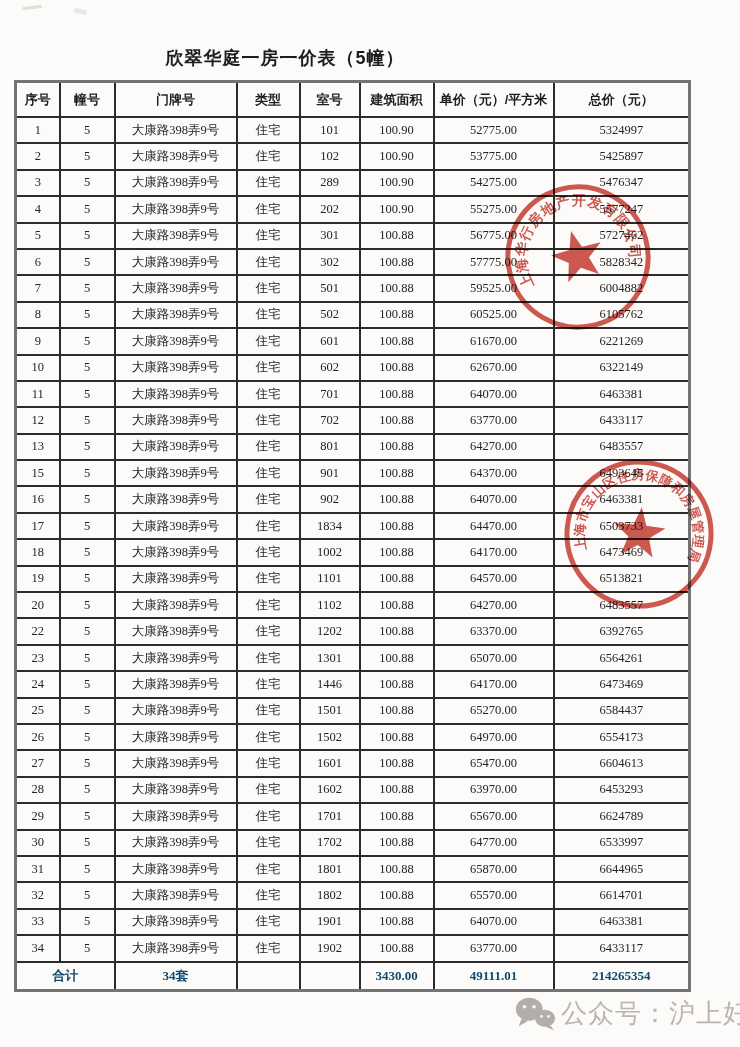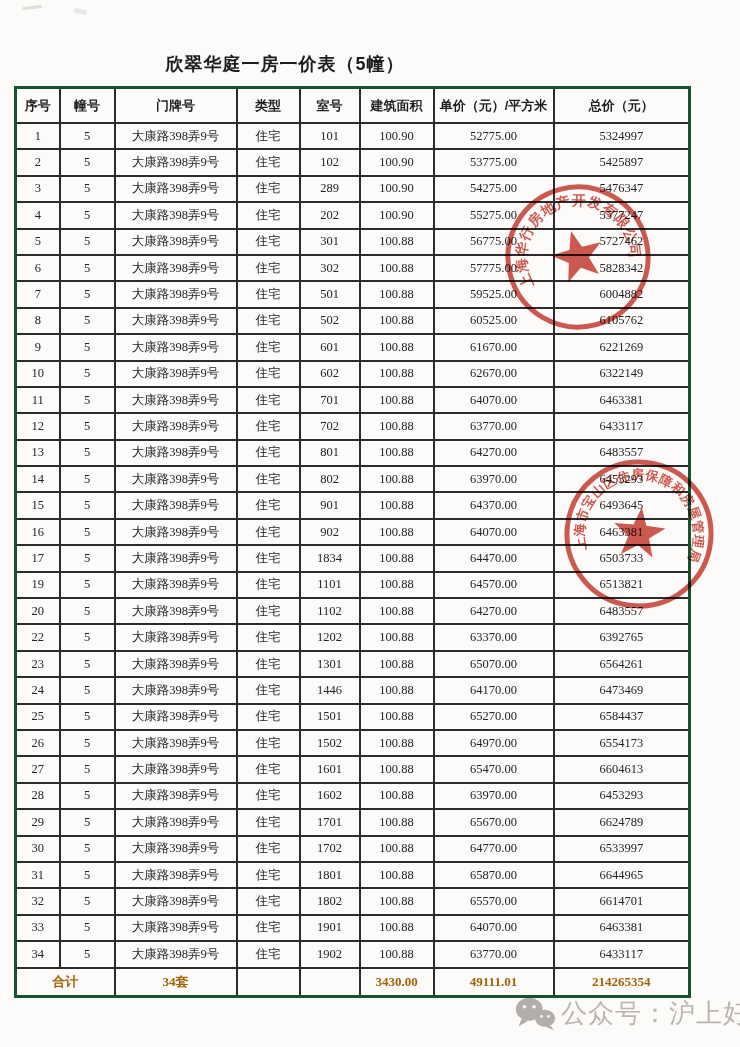--- a/index.html
+++ b/index.html
@@ -3,34 +3,34 @@
 <meta charset="utf-8">
 <style>
   html,body{margin:0;padding:0;}
   body{width:740px;height:1047px;overflow:hidden;background:#e9e7e4;}
   .page{position:relative;width:740px;height:1047px;background:#fcfbf9;
         font-family:"Liberation Sans","DejaVu Sans",sans-serif;color:#242424;}
   .scan-artifact{position:absolute;background:#c9c7c3;opacity:.55;border-radius:2px;}
   .art1{left:22px;top:6px;width:20px;height:3px;transform:rotate(-6deg);}
   .art2{left:74px;top:9px;width:13px;height:5px;transform:rotate(14deg);opacity:.35;}
 
-  .doc{position:absolute;left:14px;top:52px;width:542px;}
+  .doc{position:absolute;left:14px;top:46px;width:542px;}
   .doc-title{text-align:center;font-size:18px;font-weight:700;letter-spacing:1px;
              color:#1c1c1c;margin:0 0 10px 0;line-height:24px;}
 
   table.price{border-collapse:collapse;table-layout:fixed;width:674px;
-              border:3px solid #14532d;}
+              border:3px solid #737373;}
   .price th,.price td{border:2px solid #2b2b2b;text-align:center;vertical-align:middle;
               overflow:hidden;white-space:nowrap;padding:0 1px;}
   .price thead th{height:33px;font-size:13px;font-weight:700;
               font-family:"Liberation Sans","DejaVu Sans",sans-serif;color:#1e1e1e;}
   .price tbody td{height:24.4px;font-size:12.5px;
               font-family:"Liberation Serif","DejaVu Serif",serif;color:#242424;}
   .price tfoot td{height:26px;font-size:13px;font-weight:700;
-              font-family:"Liberation Serif","DejaVu Serif",serif;color:#a16207;}
+              font-family:"Liberation Serif","DejaVu Serif",serif;color:#0c4a6e;}
   .c1{width:44px;}.c2{width:55px;}.c3{width:122px;}.c4{width:63px;}
   .c5{width:60px;}.c6{width:74px;}.c7{width:120px;}.c8{width:136px;}
 
   .stamp{position:absolute;pointer-events:none;mix-blend-mode:multiply;
          opacity:.82;filter:blur(.4px);}
   .stamp-1{left:498px;top:177px;}
   .stamp-2{left:553px;top:448px;}
   .stamp .ring{fill:none;stroke:#c5352c;stroke-width:5;}
   .stamp .star{fill:#c5352c;}
   .stamp .arc-text{fill:#c5352c;font-size:14px;font-weight:700;
@@ -201,30 +201,20 @@
       <td>13</td>
       <td>5</td>
       <td>大康路398弄9号</td>
       <td>住宅</td>
       <td>801</td>
       <td>100.88</td>
       <td>64270.00</td>
       <td>6483557</td>
     </tr>
           <tr>
-      <td>14</td>
-      <td>5</td>
-      <td>大康路398弄9号</td>
-      <td>住宅</td>
-      <td>802</td>
-      <td>100.88</td>
-      <td>63970.00</td>
-      <td>6453293</td>
-    </tr>
-          <tr>
       <td>15</td>
       <td>5</td>
       <td>大康路398弄9号</td>
       <td>住宅</td>
       <td>901</td>
       <td>100.88</td>
       <td>64370.00</td>
       <td>6493645</td>
     </tr>
           <tr>
@@ -239,20 +229,30 @@
     </tr>
           <tr>
       <td>17</td>
       <td>5</td>
       <td>大康路398弄9号</td>
       <td>住宅</td>
       <td>1834</td>
       <td>100.88</td>
       <td>64470.00</td>
       <td>6503733</td>
+    </tr>
+          <tr>
+      <td>18</td>
+      <td>5</td>
+      <td>大康路398弄9号</td>
+      <td>住宅</td>
+      <td>1002</td>
+      <td>100.88</td>
+      <td>64170.00</td>
+      <td>6473469</td>
     </tr>
           <tr>
       <td>19</td>
       <td>5</td>
       <td>大康路398弄9号</td>
       <td>住宅</td>
       <td>1101</td>
       <td>100.88</td>
       <td>64570.00</td>
       <td>6513821</td>

